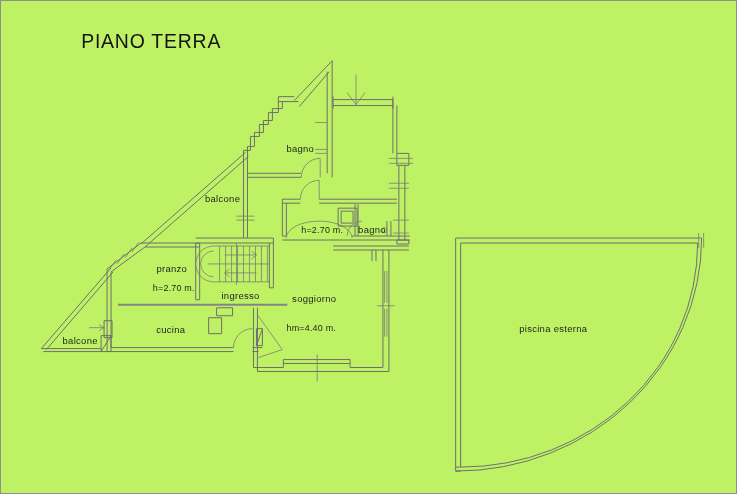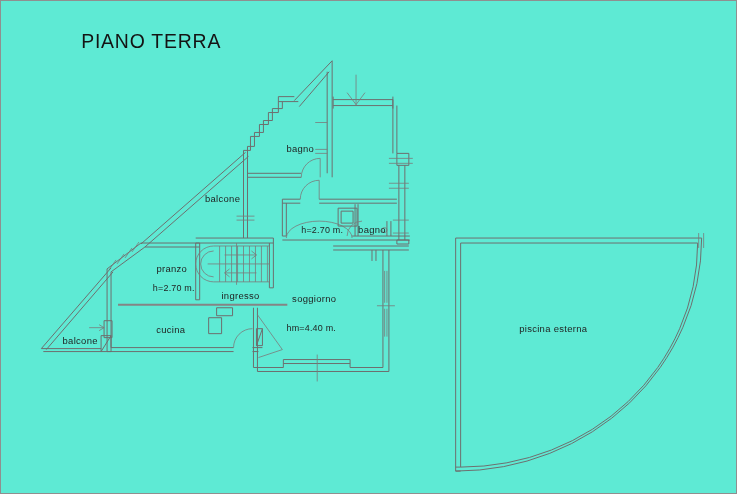--- a/index.html
+++ b/index.html
@@ -1,20 +1,20 @@
 <!DOCTYPE html>
 <html><head>
 <meta charset="utf-8">
 <style>
   html,body{margin:0;padding:0;background:#fff;}
   .canvas{
     position:relative;
     width:735px;height:492px;
     border:1px solid #8f8f8f;
-    background:#5eead4;
+    background:#bef264;
     overflow:hidden;
     font-family:"Liberation Sans", sans-serif;
   }
   svg{position:absolute;left:0;top:0;}
   .wall{stroke:#6e6e6e;stroke-width:1;fill:none;}
   .thin{stroke:#7a7a7a;stroke-width:0.8;fill:none;}
   .divider{stroke:#858585;stroke-width:2;fill:none;}
   .lbl{fill:#1f1f1f;font-size:9.5px;letter-spacing:0.3px;text-anchor:middle;}
   .lbl-small{fill:#1f1f1f;font-size:9px;letter-spacing:0.2px;text-anchor:middle;}
   .title{fill:#141414;font-size:19.5px;letter-spacing:0.8px;text-anchor:start;}

